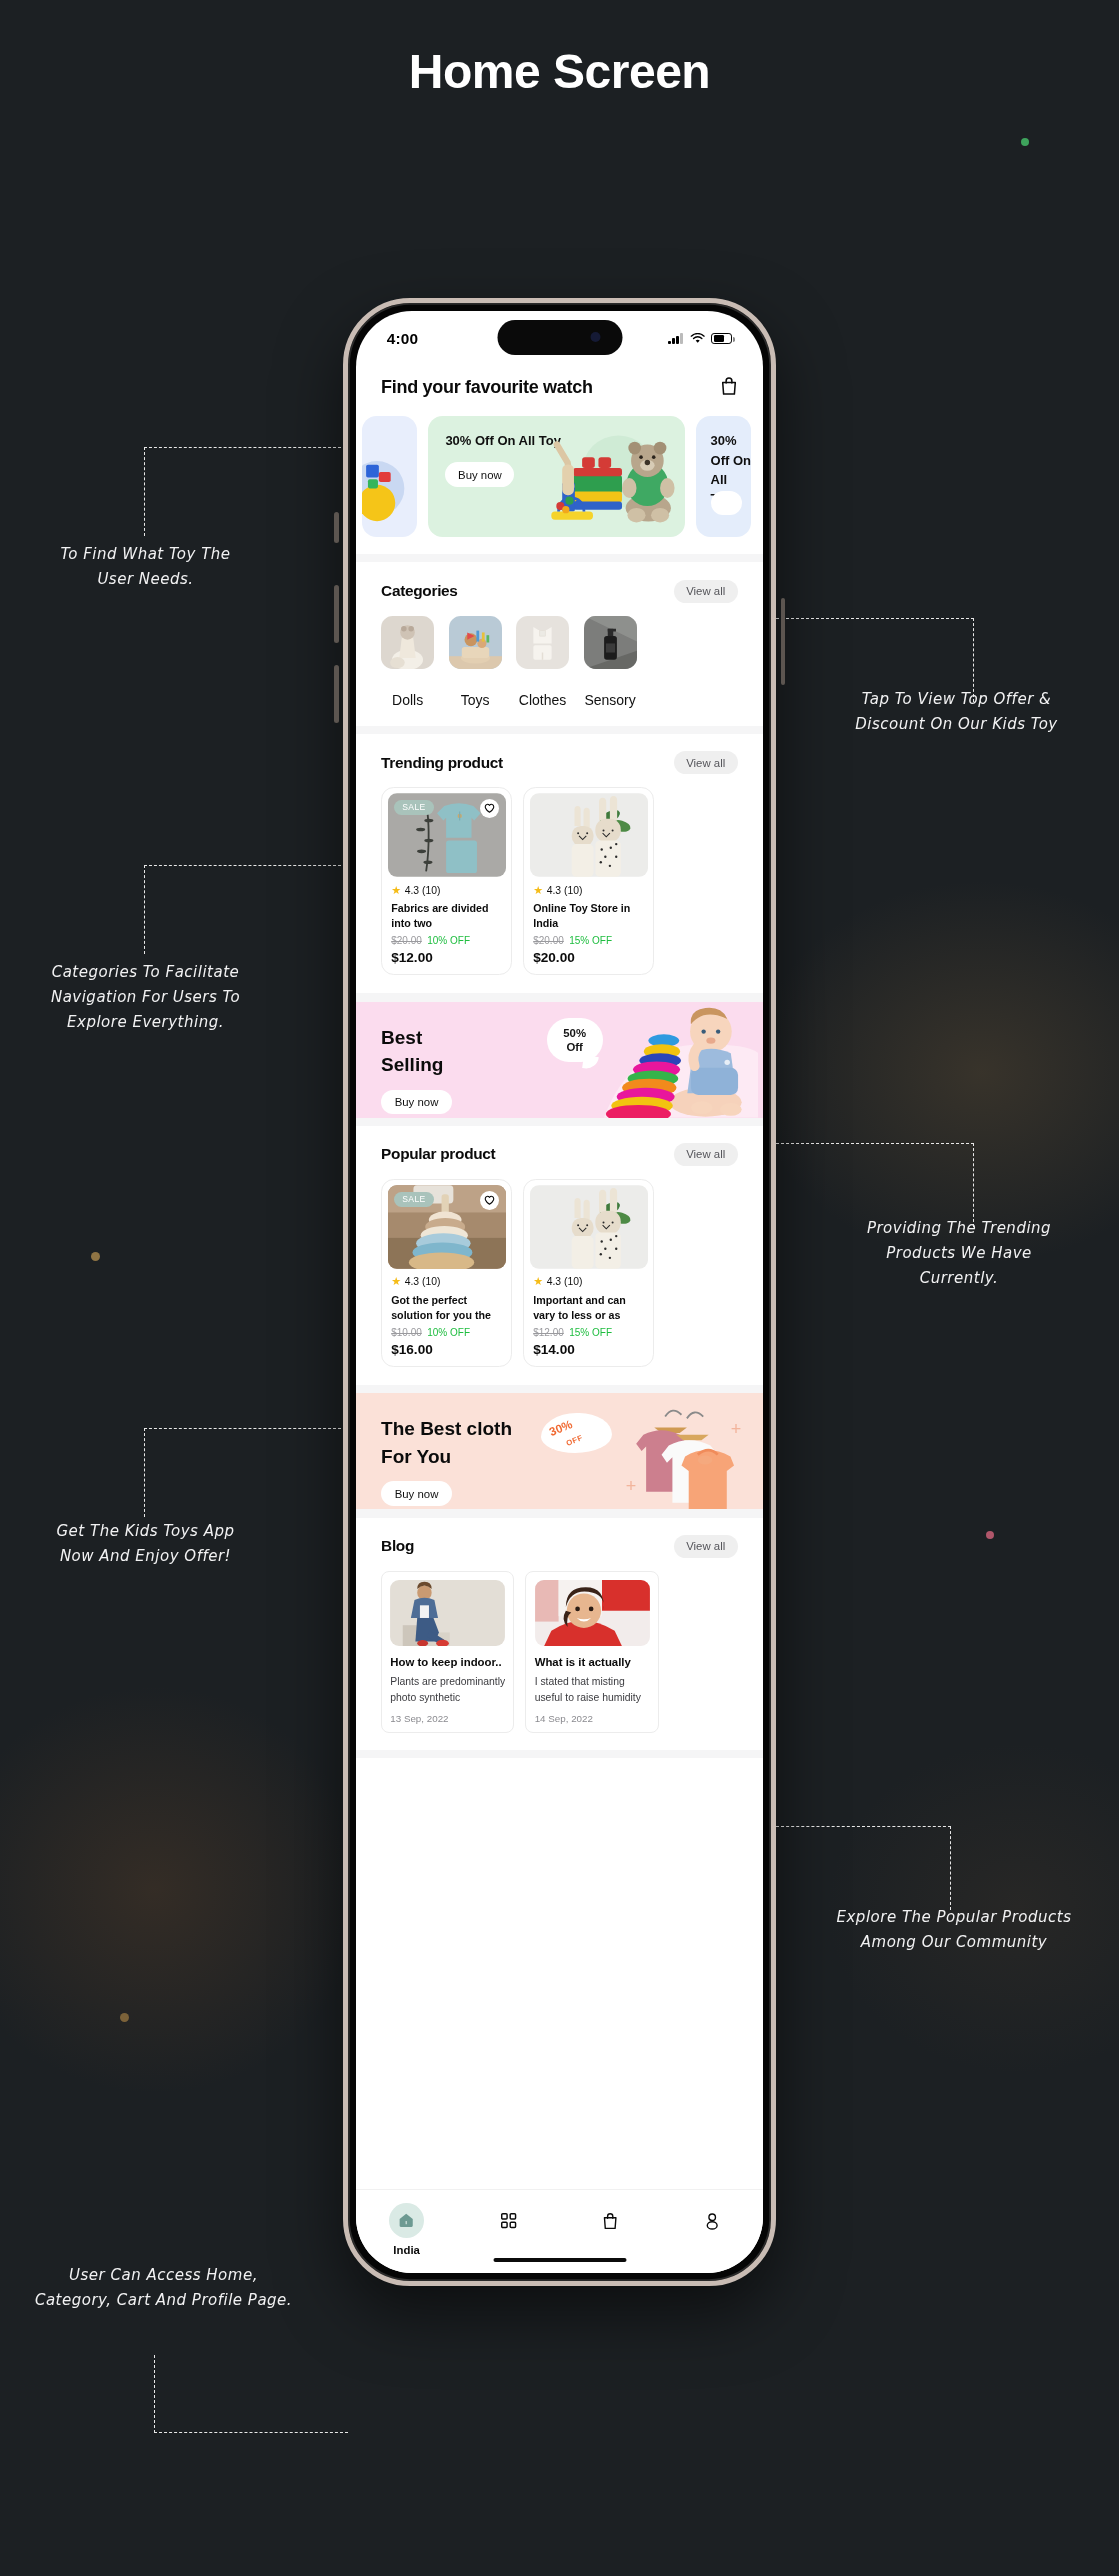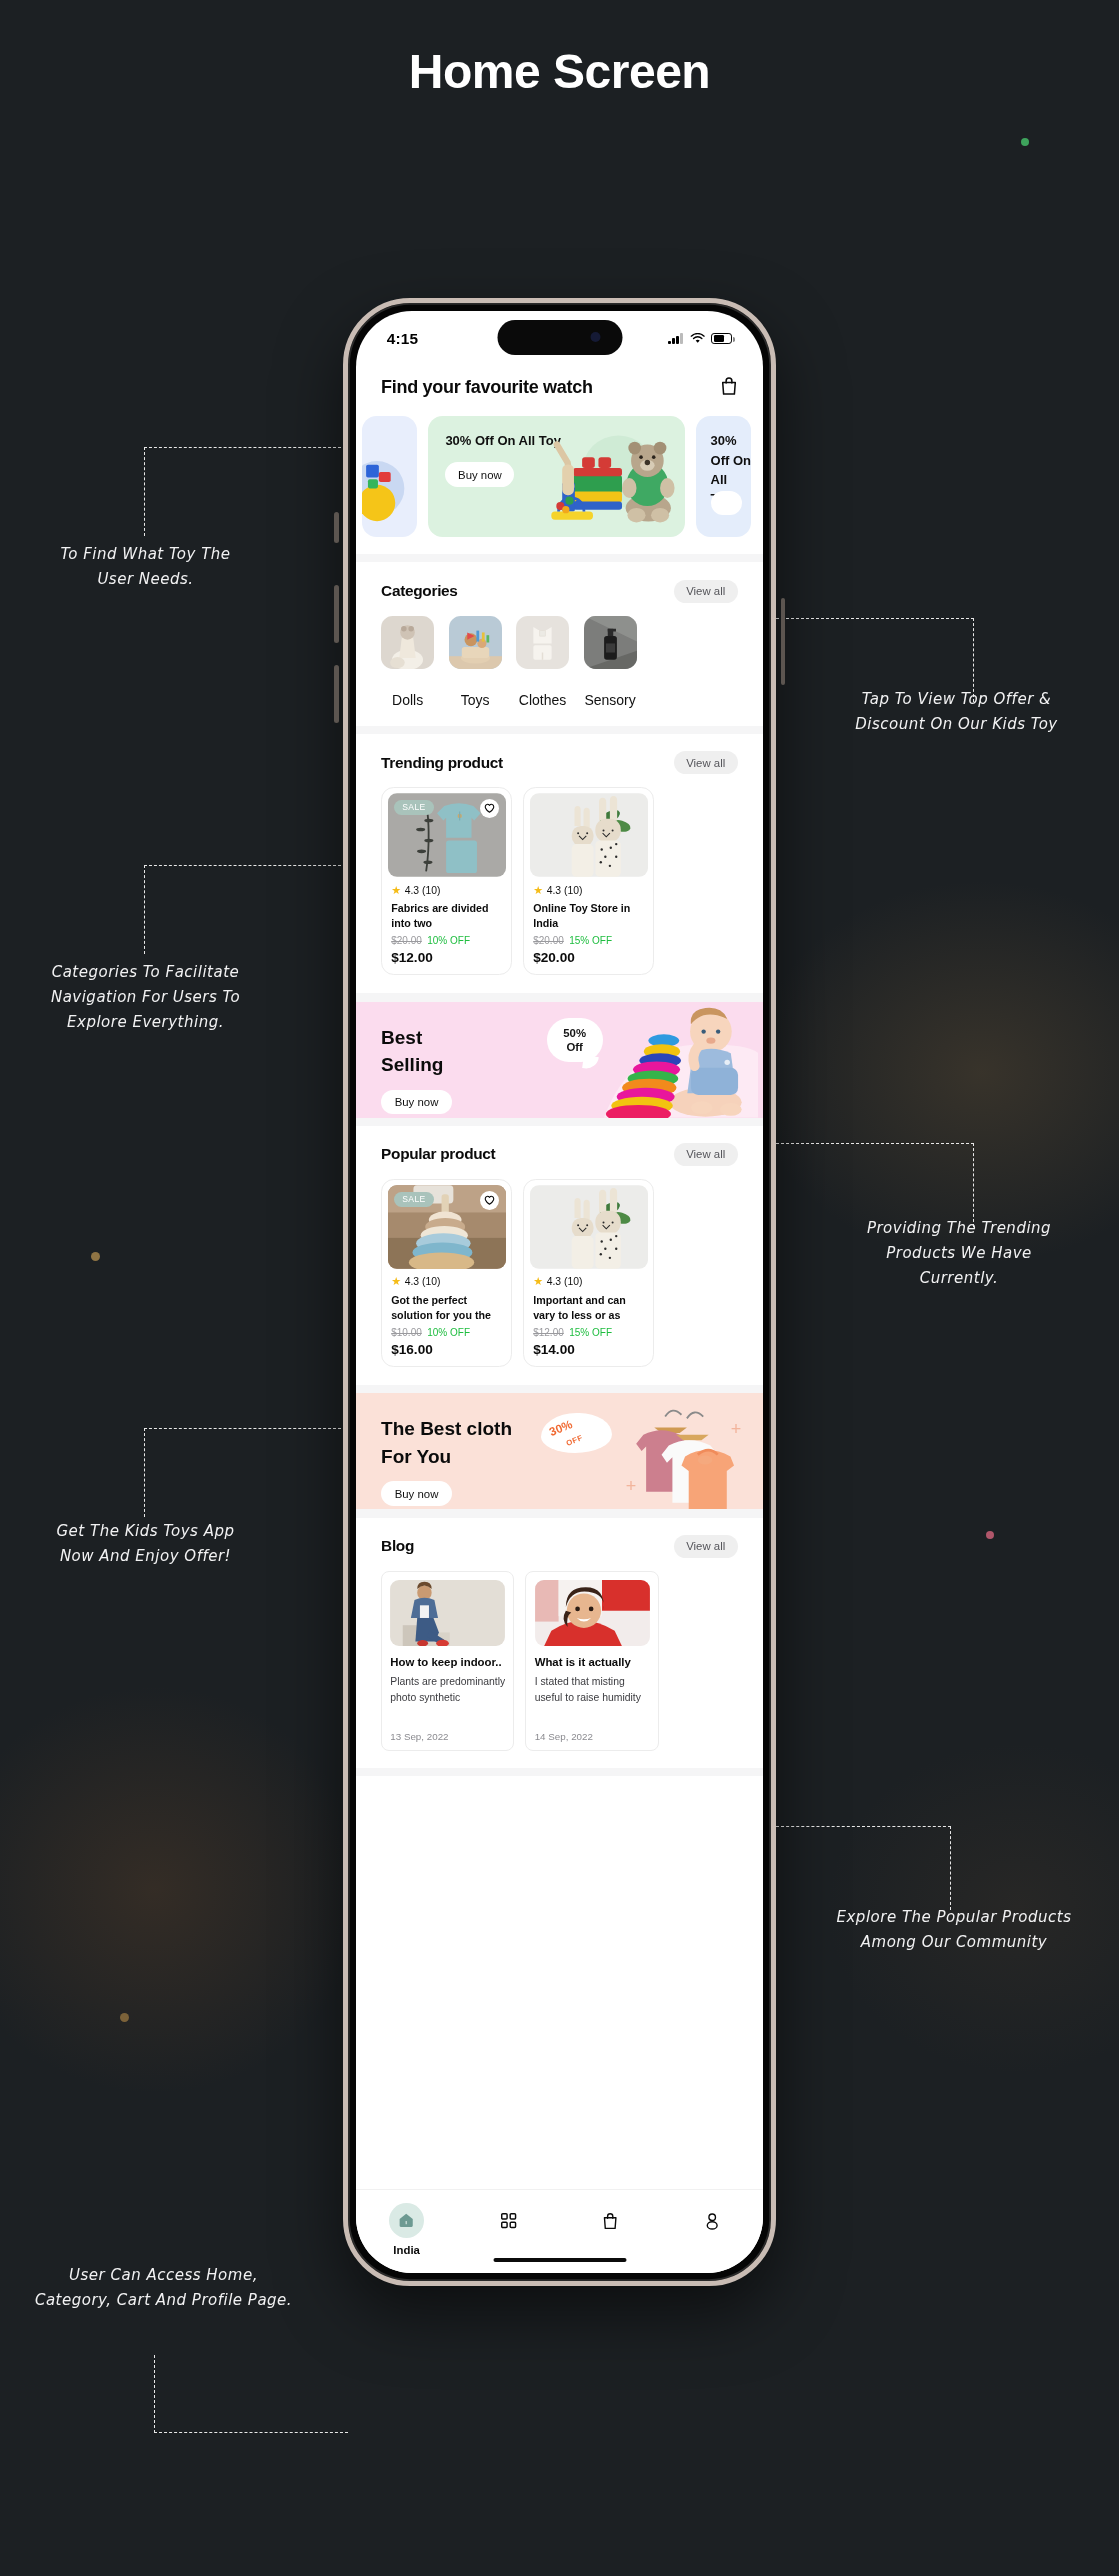--- a/index.html
+++ b/index.html
@@ -134,21 +134,21 @@
   .blob small{ position:absolute; left:25.4px; top:23px; transform:rotate(-22deg);
                font-size:7.7px; font-weight:600; color:#f06a33; letter-spacing:0.5px;}
   .plus { position:absolute; color:#f2b49b; font-size:18px; font-weight:300; }
 
   
   .blog-row { display:flex; gap:11px; margin-top:12.7px; }
   .blog-card { flex:0 0 132px; border:0.9px solid #ececec; border-radius:8px; background:#fff; padding:8.2px; }
   .blog-img { width:115px; height:66px; border-radius:9px; overflow:hidden; position:relative; }
   .blog-t { margin-top:10px; font-size:11.4px; font-weight:700; color:#0b0b0b; }
   .blog-d { margin-top:6.4px; font-size:10.4px; color:#3b3b3f; line-height:1.5; height:31px; overflow:hidden; }
-  .blog-date { margin-top:26px; font-size:9.8px; color:#8b8b90; }
+  .blog-date { margin-top:8px; font-size:9.8px; color:#8b8b90; }
 
   
   .tabbar { position:absolute; left:0; right:0; bottom:0; height:84px; background:#fff;
             border-top:0.9px solid #f1f1f1; display:flex; align-items:flex-start; padding-top:12.7px; }
   .tab { flex:1; display:flex; flex-direction:column; align-items:center; gap:6.4px; }
   .tab-ic { width:35px; height:35px; border-radius:50%; display:flex; align-items:center; justify-content:center; }
   .tab.active .tab-ic { background:#daeae5; }
   .tab-lbl { font-size:11.4px; font-weight:700; color:#0b0b0b; }
   .home-ind { position:absolute; left:50%; transform:translateX(-50%); bottom:11px;
               width:133px; height:4.5px; border-radius:2.7px; background:#0b0b0b; }
@@ -212,21 +212,21 @@
 <div class="phone-wrap">
   <div class="phone-frame"></div>
   <div class="btn-side btn-left-1"></div>
   <div class="btn-side btn-left-2"></div>
   <div class="btn-side btn-left-3"></div>
   <div class="btn-side btn-right-1"></div>
 
   <div class="phone-screen">
 
     <div class="statusbar">
-      <div class="sb-time">4:15</div>
+      <div class="sb-time">4:00</div>
       <div class="notch"></div>
       <div class="sb-right">
         <div class="bars">
             <i></i>
             <i></i>
             <i></i>
             <i></i>
           </div>
         <svg width="15.4" height="11" viewBox="0 0 17 12">
           <path d="M8.5 10.6 6.3 8.3a3.2 3.2 0 0 1 4.4 0Z" fill="#000"></path>

